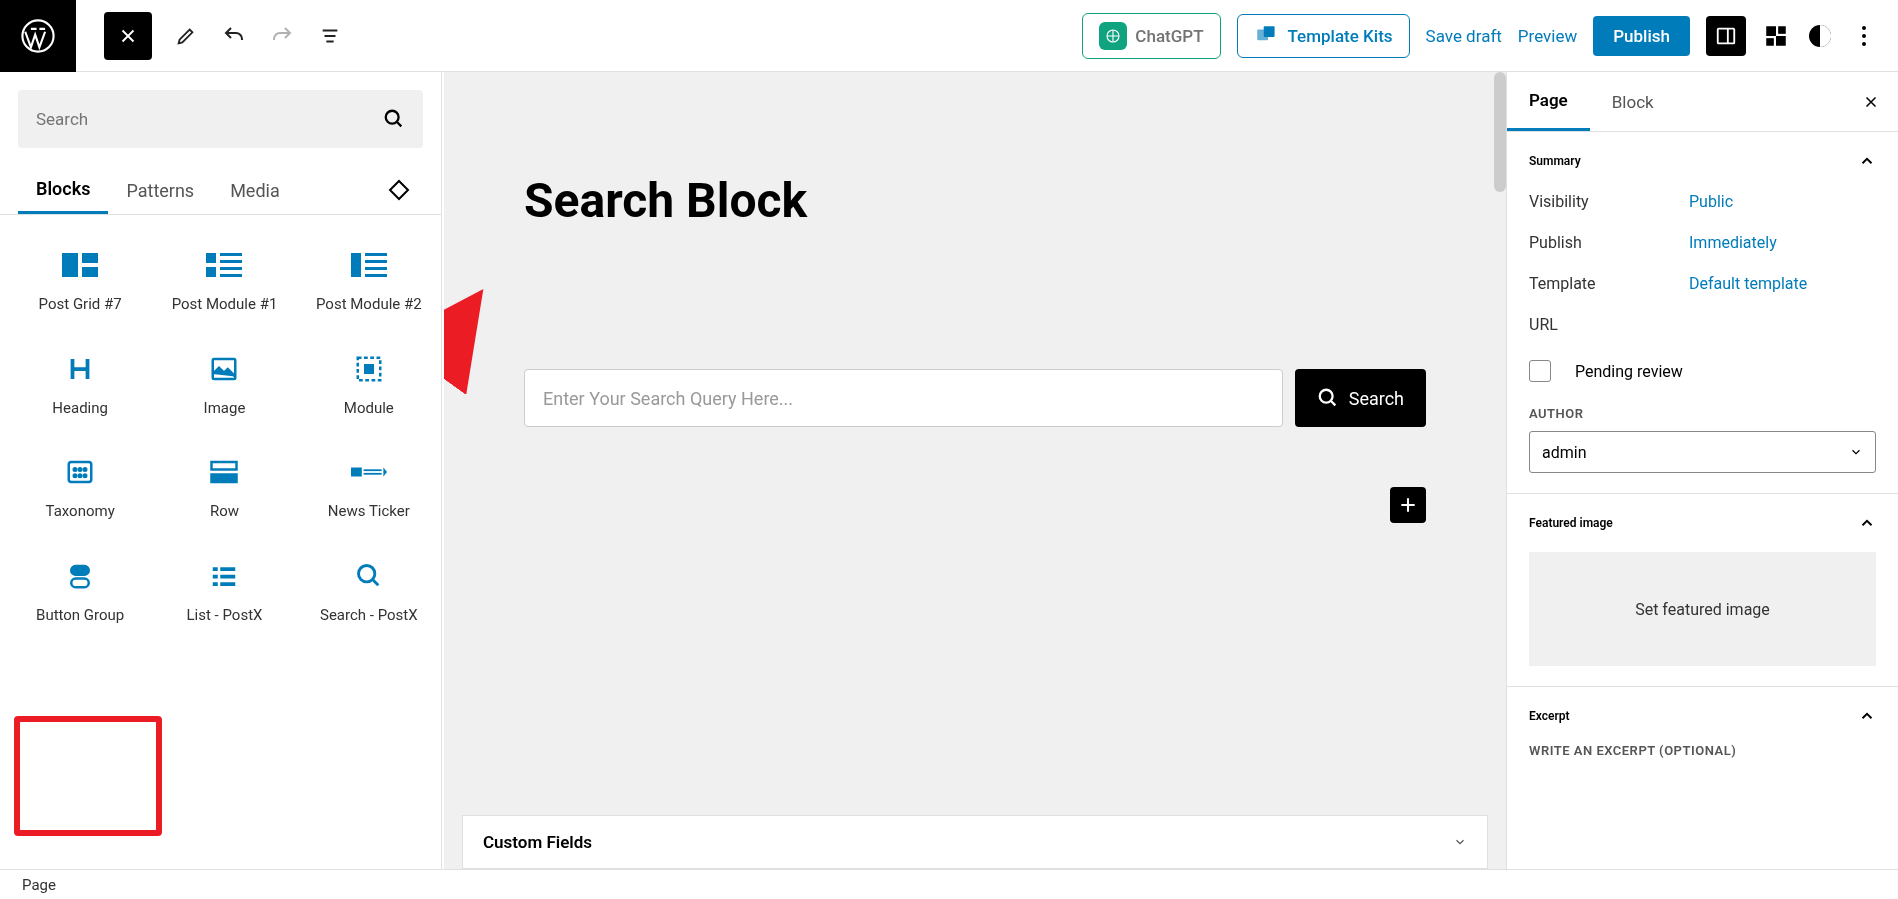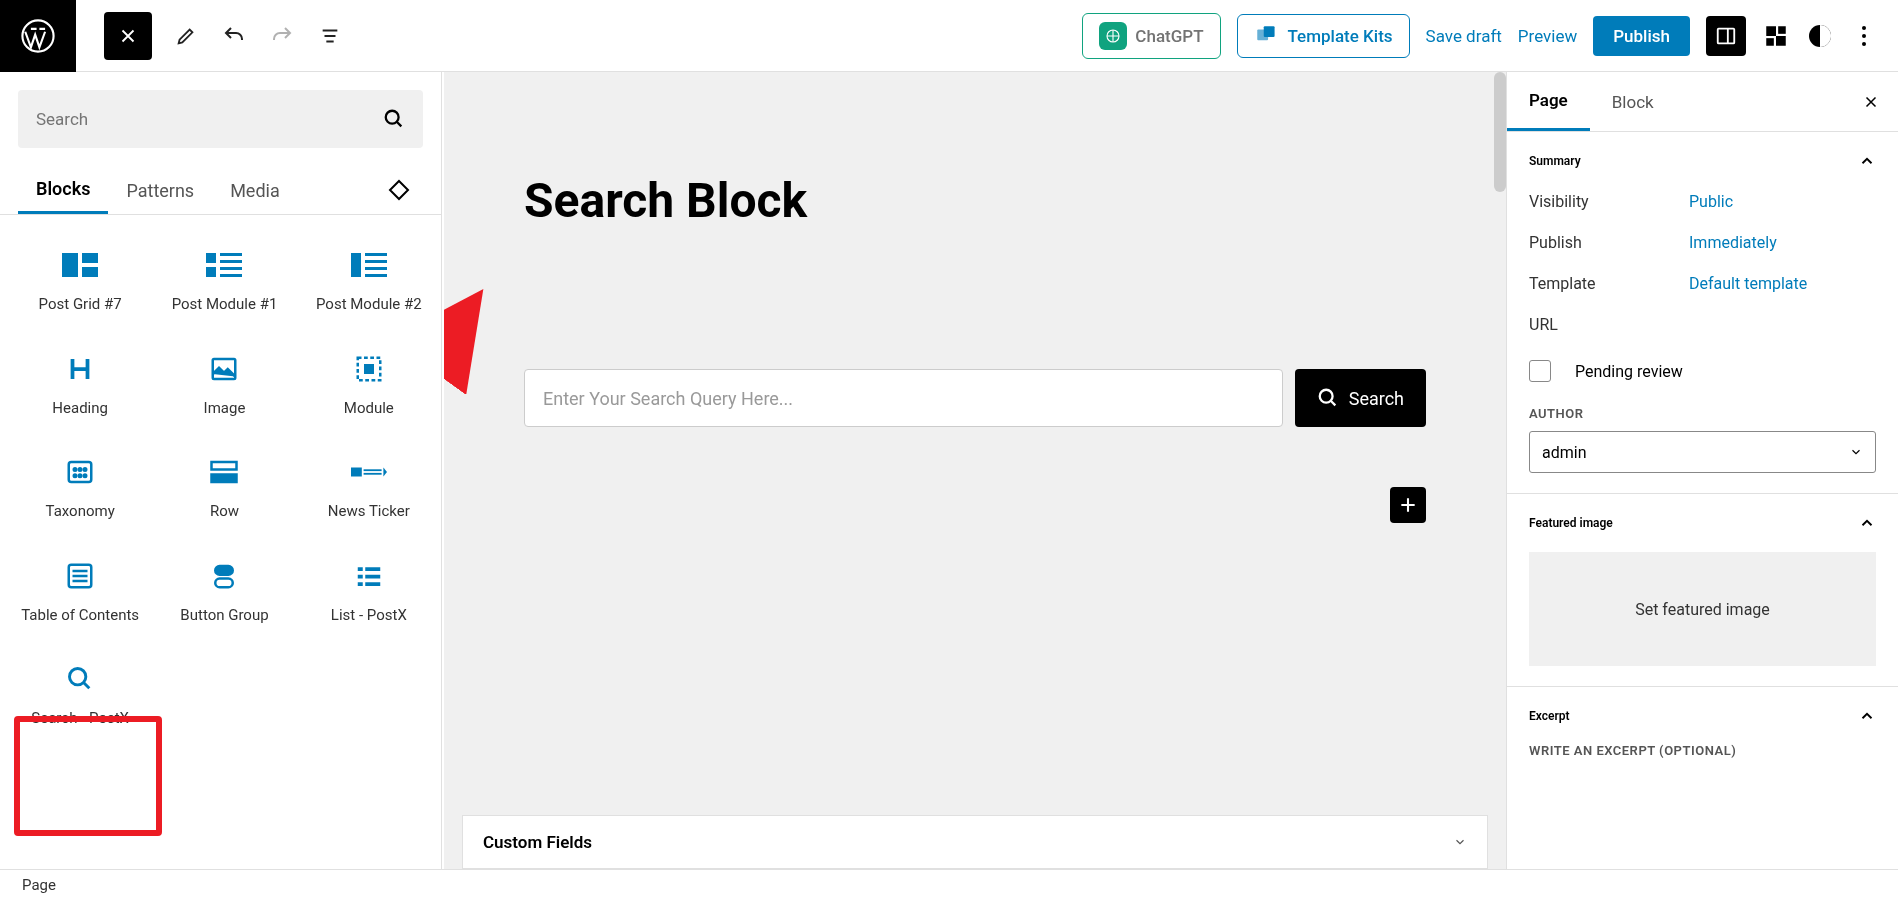--- a/index.html
+++ b/index.html
@@ -269,31 +269,20 @@
     <div class="block-item">
       <span class="bi-icon">
           <svg width="40" height="18" viewBox="0 0 40 18" fill="#007cba">
             <rect x="0" y="4" width="12" height="10"></rect>
             <rect x="14" y="6" width="20" height="2"></rect>
             <rect x="14" y="10" width="20" height="2"></rect>
             <path d="M36 4l4 5-4 5z"></path>
           </svg>
         </span>
       <span class="bi-label">News Ticker</span>
-    </div>
-    <div class="block-item">
-      <span class="bi-icon">
-          <svg width="30" height="30" viewBox="0 0 24 24" fill="#007cba">
-            <rect x="3" y="3" width="18" height="18" rx="2" fill="none" stroke="#007cba" stroke-width="2"></rect>
-            <rect x="6" y="7" width="12" height="2"></rect>
-            <rect x="6" y="11" width="12" height="2"></rect>
-            <rect x="6" y="15" width="12" height="2"></rect>
-          </svg>
-        </span>
-      <span class="bi-label">Table of Contents</span>
     </div>
     <div class="block-item">
       <span class="bi-icon">
           <svg width="30" height="30" viewBox="0 0 24 24" fill="none" stroke="#007cba" stroke-width="2">
             <rect x="5" y="4" width="14" height="7" rx="3.5" fill="#007cba"></rect>
             <rect x="5" y="14" width="14" height="7" rx="3.5"></rect>
           </svg>
         </span>
       <span class="bi-label">Button Group</span>
     </div>

